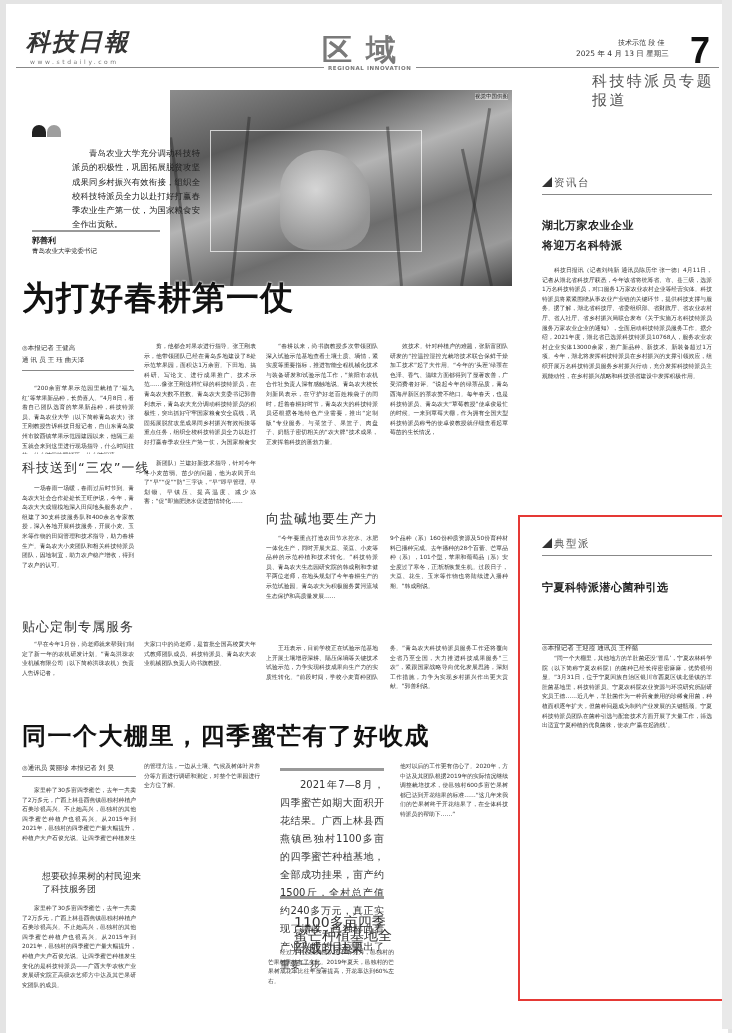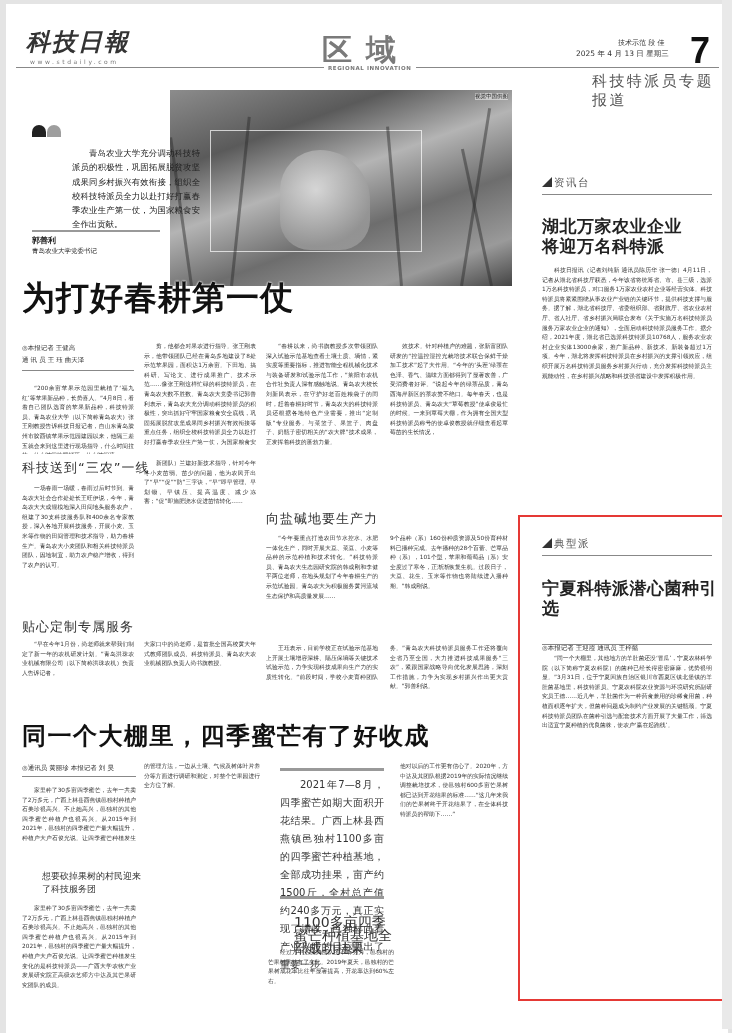--- a/index.html
+++ b/index.html
@@ -27,21 +27,21 @@
   .quote-rule{left:26px;top:226px;width:128px;height:2px;background:#999;}
   .quote-author{left:26px;top:231px;font-size:8px;font-weight:bold;}
   .quote-role{left:26px;top:243px;font-size:6.5px;}
   .headline1{left:16px;top:274px;font-size:33px;font-weight:bold;color:#111;letter-spacing:1px;line-height:40px;text-shadow:0 0 2px #fff,0 0 2px #fff;}
   .byline{font-size:6.5px;color:#333;line-height:12px;}
   .col{font-size:5.8px;line-height:9.6px;color:#333;text-align:justify;text-indent:12px;}
   .subhead{font-size:13px;color:#333;letter-spacing:1px;}
   .rule{height:1px;background:#888;}
   .sidebar-label{font-size:10.5px;color:#555;letter-spacing:1.5px;}
   .sidebar-label .sq{display:inline-block;width:0;height:0;border-left:10px solid transparent;border-bottom:10px solid #333;margin-right:2px;vertical-align:-1px;}
-  .side-headline{font-size:17px;font-weight:bold;color:#222;line-height:20px;letter-spacing:0.5px;}
+  .side-headline{font-size:11px;font-weight:bold;color:#222;line-height:20px;letter-spacing:0.5px;font-family:Liberation Mono, monospace;}
   .highlight-box{left:512px;top:511px;width:214px;height:486px;border:2px solid #e53935;box-sizing:border-box;}
   .headline2{left:16px;top:716px;font-size:24px;font-weight:bold;color:#111;letter-spacing:1.5px;}
   .pull{left:290px;top:775px;width:128px;font-size:10px;line-height:18px;color:#333;text-align:justify;text-indent:20px;}
   .pull-rule{height:3px;background:#999;}
   .bar-right{left:712px;top:0;width:10px;height:1029px;background:#e9e9e9;}
 </style>
 </head>
 <body>
 
 <div class="page">

